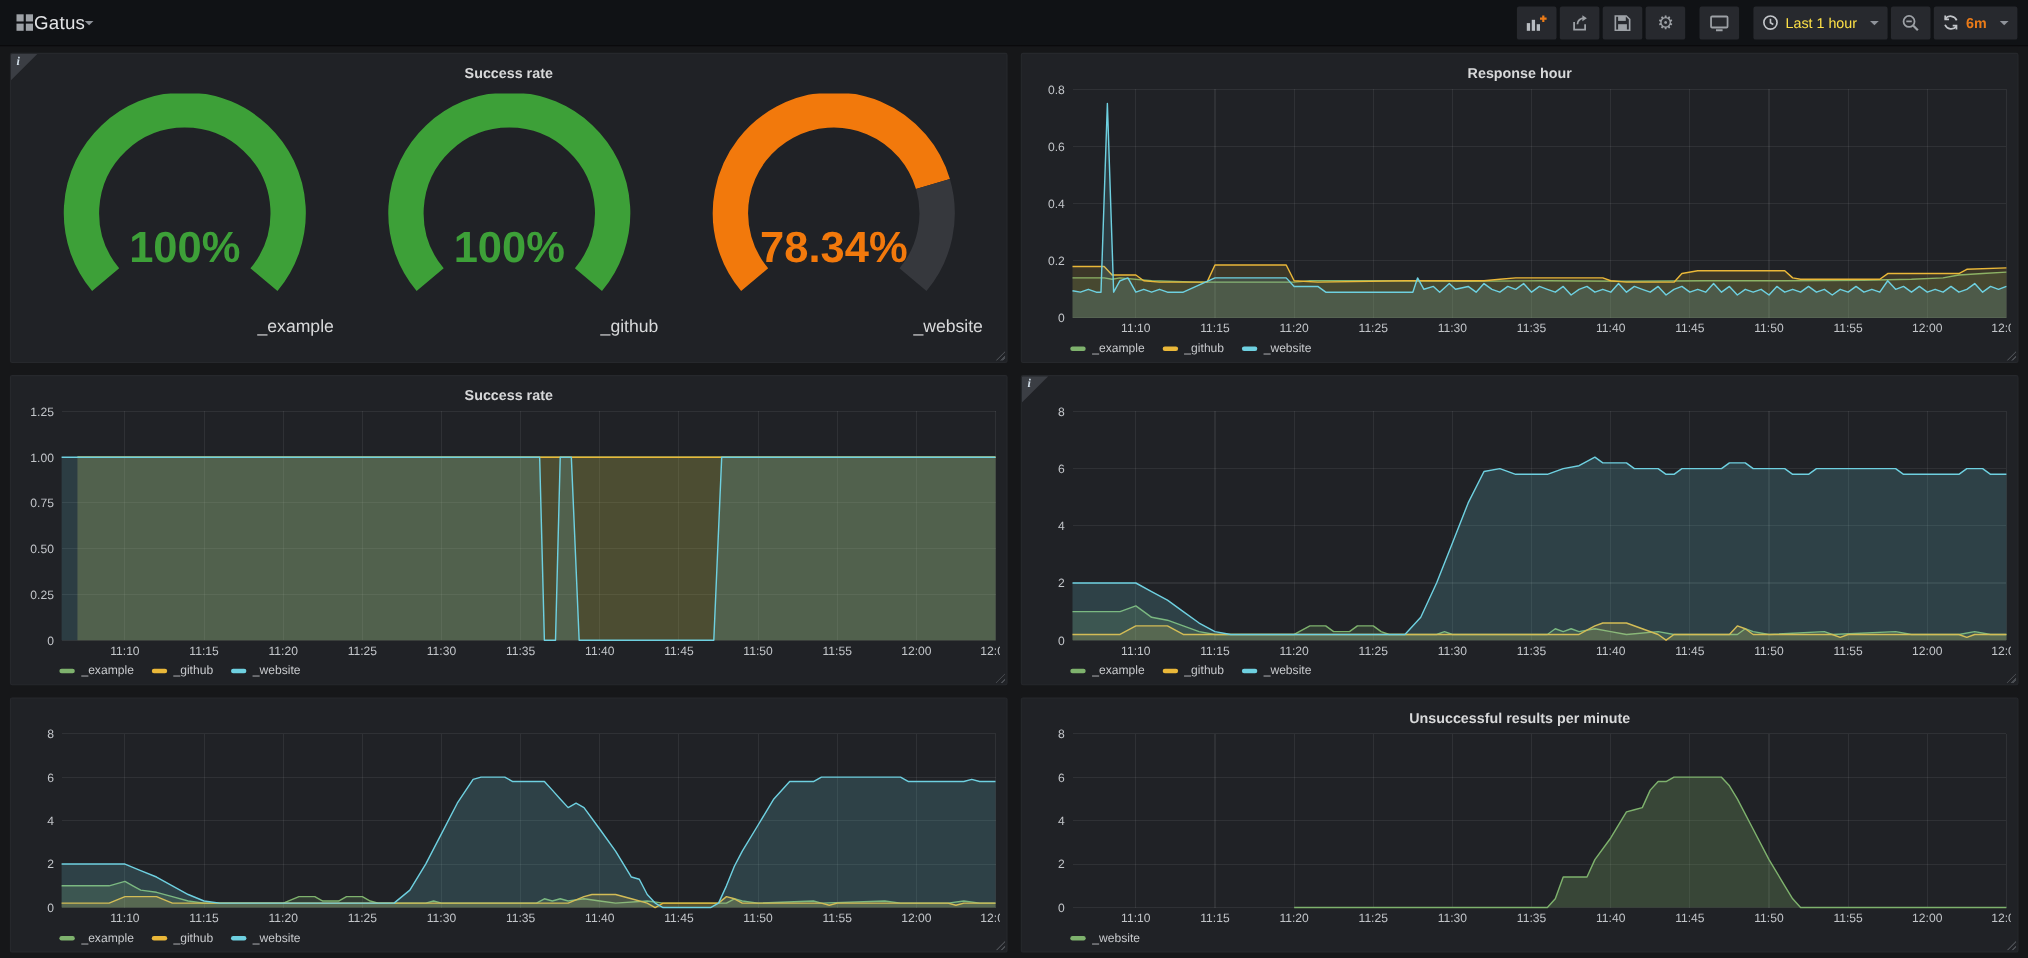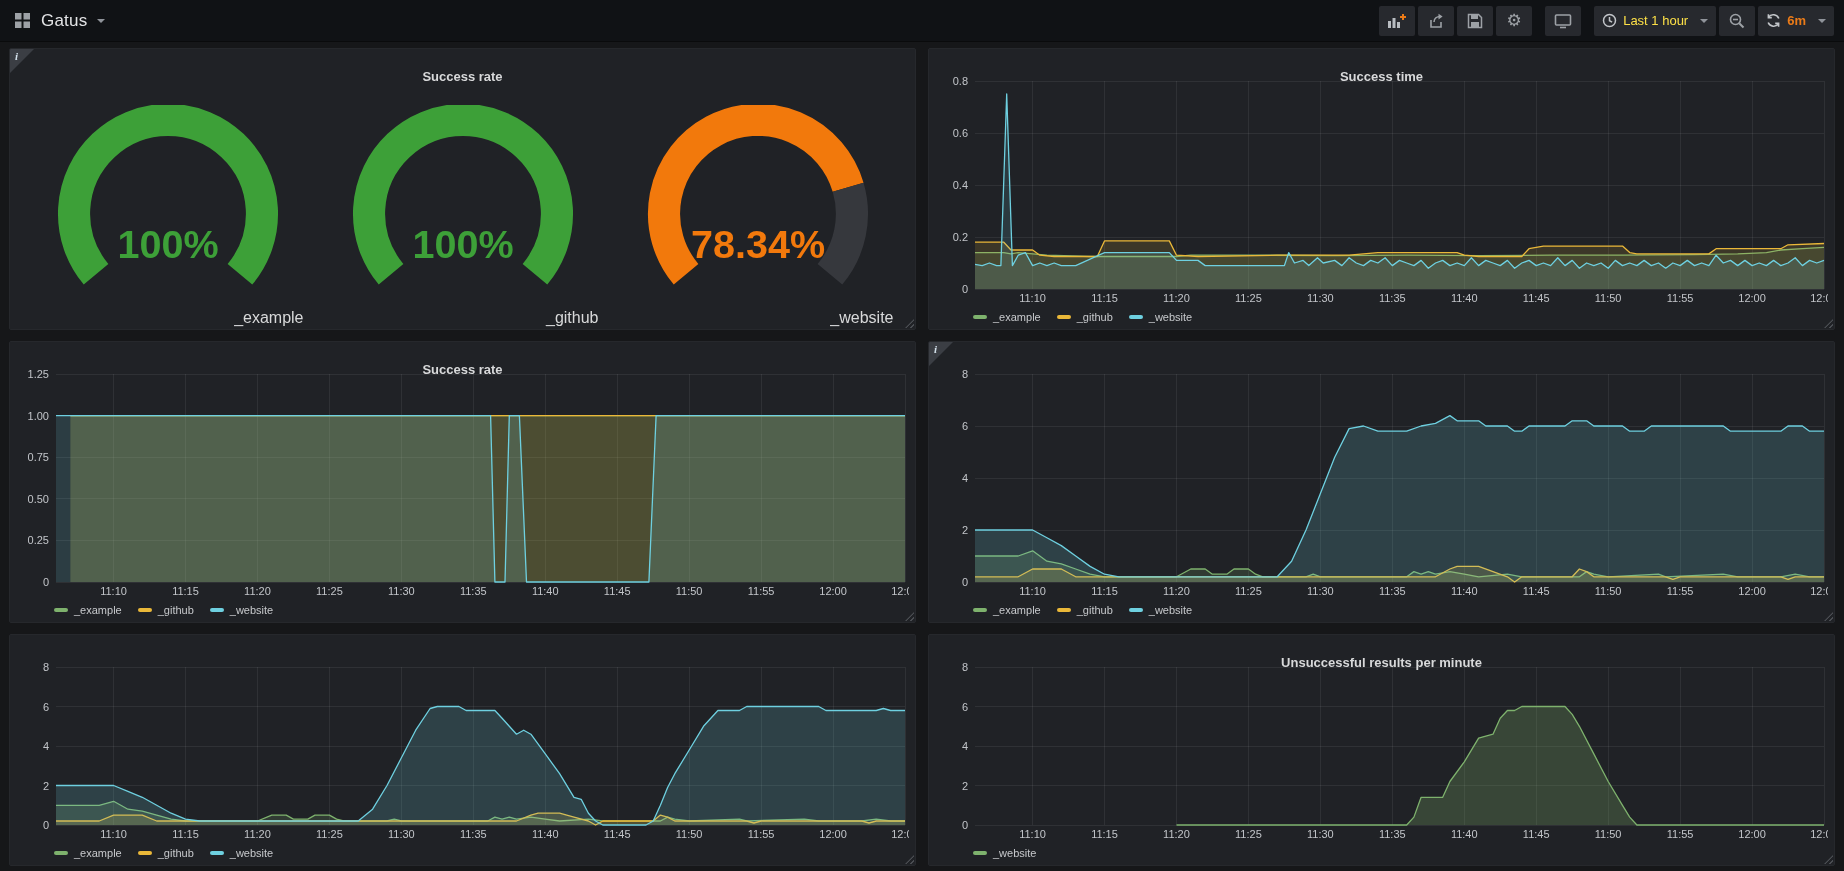--- a/index.html
+++ b/index.html
@@ -9,21 +9,21 @@
     background:#161719;
     font-family:"Liberation Sans", sans-serif;
     color:#d8d9da;
     -webkit-font-smoothing:antialiased;
   }
   
   .navbar {
     height:42px; background:#101215; display:flex; align-items:center;
     padding:0 10px 0 14px; border-bottom:1px solid #0a0b0c;
   }
-  .nav-left { display:flex; align-items:center; gap:10px; }
+  .nav-left { display:flex; align-items:center; }
   .dash-title { font-size:17px; color:#e3e4e6; font-weight:400; letter-spacing:.2px; }
   .caret { width:0; height:0; border-left:4px solid transparent; border-right:4px solid transparent;
            border-top:4px solid #8f939a; display:inline-block; margin-left:6px; }
   .nav-right { margin-left:auto; display:flex; align-items:center; }
   .navbtn {
     min-width:36px; height:30px; background:#27292e; border-radius:2px;
     display:flex; align-items:center; justify-content:center;
     margin-left:3px; padding:0 8px; cursor:pointer; color:#9da1a6;
   }
   .navbtn.text { gap:6px; }
@@ -37,21 +37,21 @@
     display:grid;
     grid-template-columns:1fr 1fr;
     grid-template-rows:282px 282px 232px;
     gap:11px 12px;
   }
   .panel {
     position:relative; background:#202226; border:1px solid #26282c; border-radius:2px;
     overflow:hidden;
   }
   .panel-title {
-    margin:14px; padding:6px 12px 2px; text-align:center;
+    margin:4px; padding:6px 12px 2px; text-align:center;
     font-size:13px; font-weight:700; color:#d8d9da; cursor:pointer; height:24px;
   }
   .info-corner {
     position:absolute; top:0; left:0; width:0; height:0;
     border-top:24px solid #3b3e44; border-right:24px solid transparent; z-index:3;
   }
   .info-glyph {
     position:absolute; top:1px; left:5px; z-index:4;
     font-family:"Liberation Serif", serif; font-style:italic; font-weight:700;
     font-size:11px; color:#d3e0ea; cursor:pointer;
@@ -182,21 +182,21 @@
             <path d="M 182.9 66.6 A 76 76 0 0 1 168.2 136.9" fill="none" stroke="#36383D" stroke-width="26"></path>
             <text x="110" y="124" text-anchor="middle" class="gauge-value" fill="#F2790C">78.34%</text>
           </svg>
           <div class="gauge-label">_website</div>
         </div>
       </div>
     <div class="resize-handle"></div>
   </section>
 
   <section class="panel">
-    <h2 class="panel-title">Success time</h2>
+    <h2 class="panel-title">Response hour</h2>
     <div class="chart-body">
         <svg width="893" height="232">
           <line x1="40" y1="216" x2="889" y2="216" class="grid-line"></line>
           <text x="33" y="220" text-anchor="end" class="tick">0</text>
           <line x1="40" y1="164" x2="889" y2="164" class="grid-line"></line>
           <text x="33" y="168" text-anchor="end" class="tick">0.2</text>
           <line x1="40" y1="112" x2="889" y2="112" class="grid-line"></line>
           <text x="33" y="116" text-anchor="end" class="tick">0.4</text>
           <line x1="40" y1="60.00000000000002" x2="889" y2="60.00000000000002" class="grid-line"></line>
           <text x="33" y="64.00000000000003" text-anchor="end" class="tick">0.6</text>

